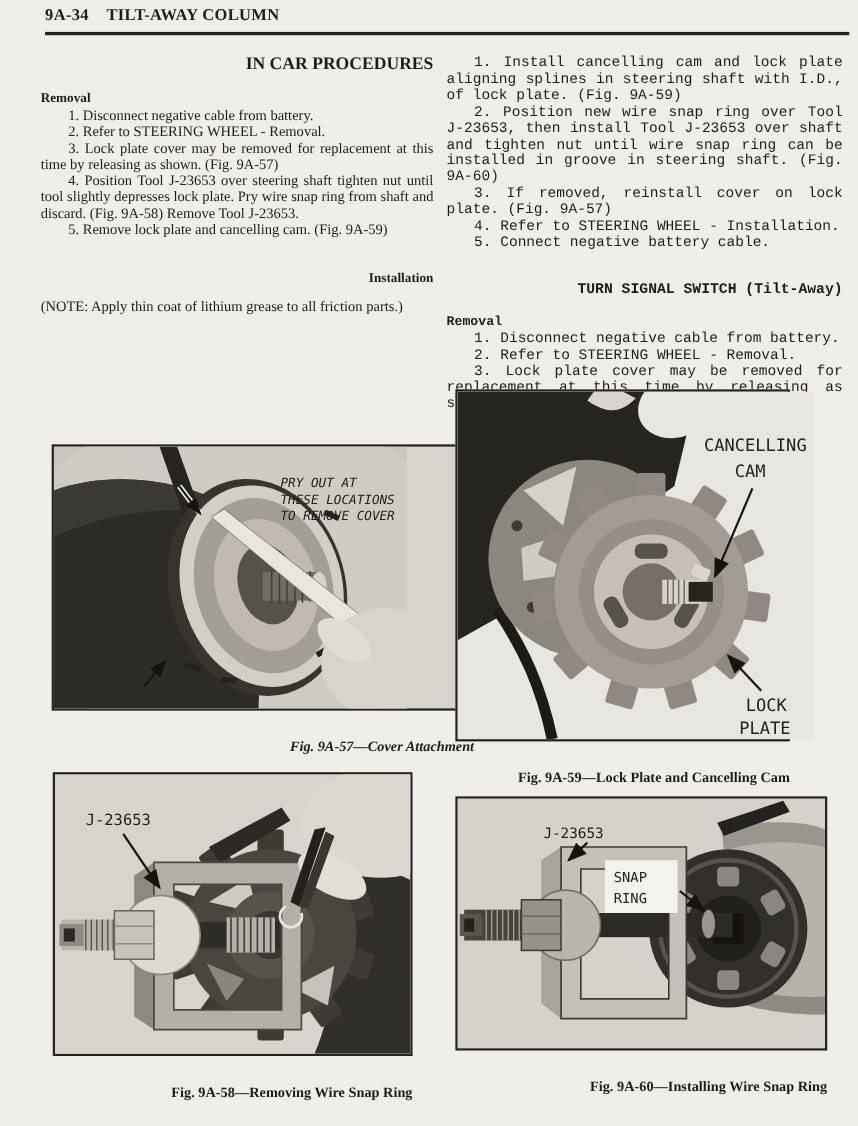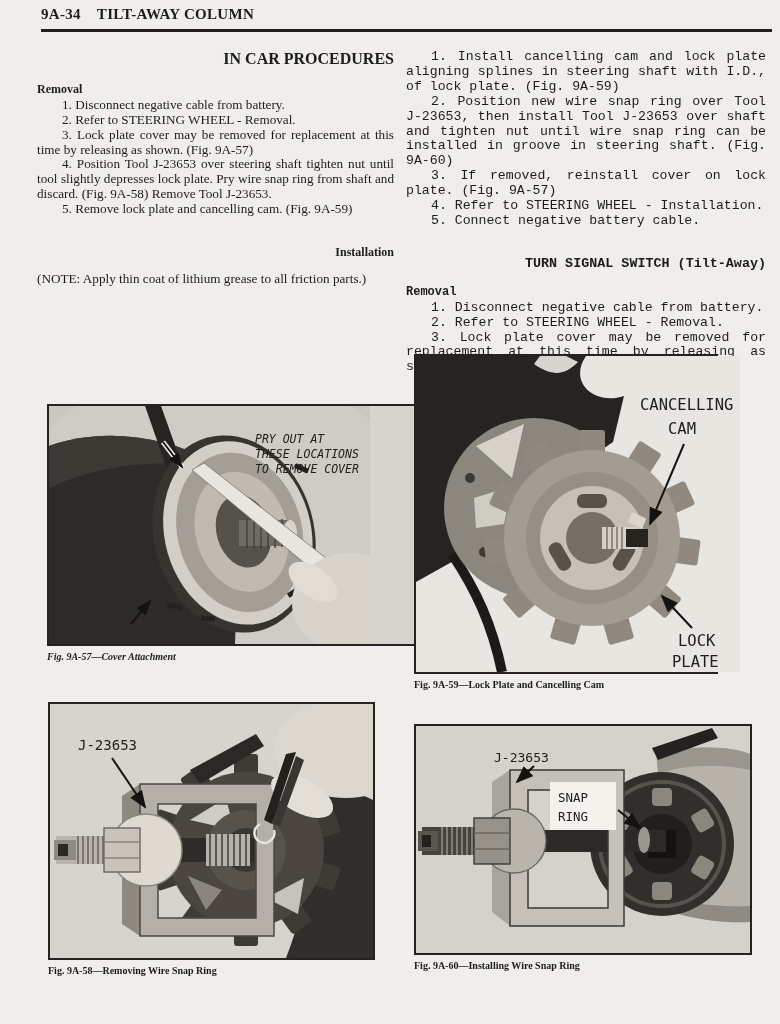--- a/index.html
+++ b/index.html
@@ -32,22 +32,22 @@
   .centerhead { font-size: 16px; font-weight: bold; text-align: right; margin: 0 0 15px 0; }
   .sechead   { font-size: 13.4px; font-weight: bold; text-align: left; margin: 0 0 13px 0; }
   .subhead   { font-size: 12px; font-weight: bold; text-align: left; margin: 0 0 1px 0; }
   .mt { margin-top: 28px; text-align: right; }
   p.step { margin: 0; text-indent: 25px; }
   p.note { margin: 12px 0 0 0; }
   figure.manfig { position: absolute; margin: 0; }
   .photo { border: 2px solid #242321; line-height: 0; background: #d7d4ce; }
   .photo svg { display: block; }
   figcaption {
-    font-weight: bold; font-size: 10px; text-align: left;
-    margin-top: 3px; line-height: 15px;
+    font-weight: bold; font-size: 13px; text-align: right;
+    margin-top: 25px; line-height: 15px;
   }
   .figlabel { font-family: "DejaVu Sans Mono", monospace; fill: #21201d; }
 </style>
 </head>
 <body>
 
 <div>
 
   <div class="page-header">
     <span class="hnum">9A-34</span><span>TILT-AWAY COLUMN</span>

